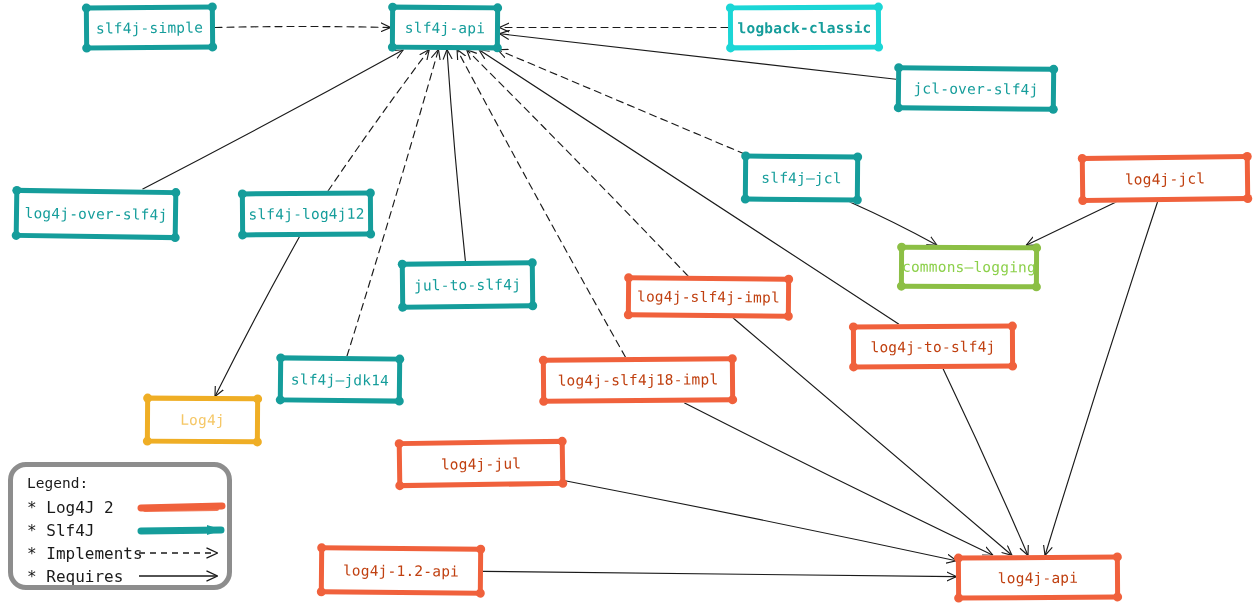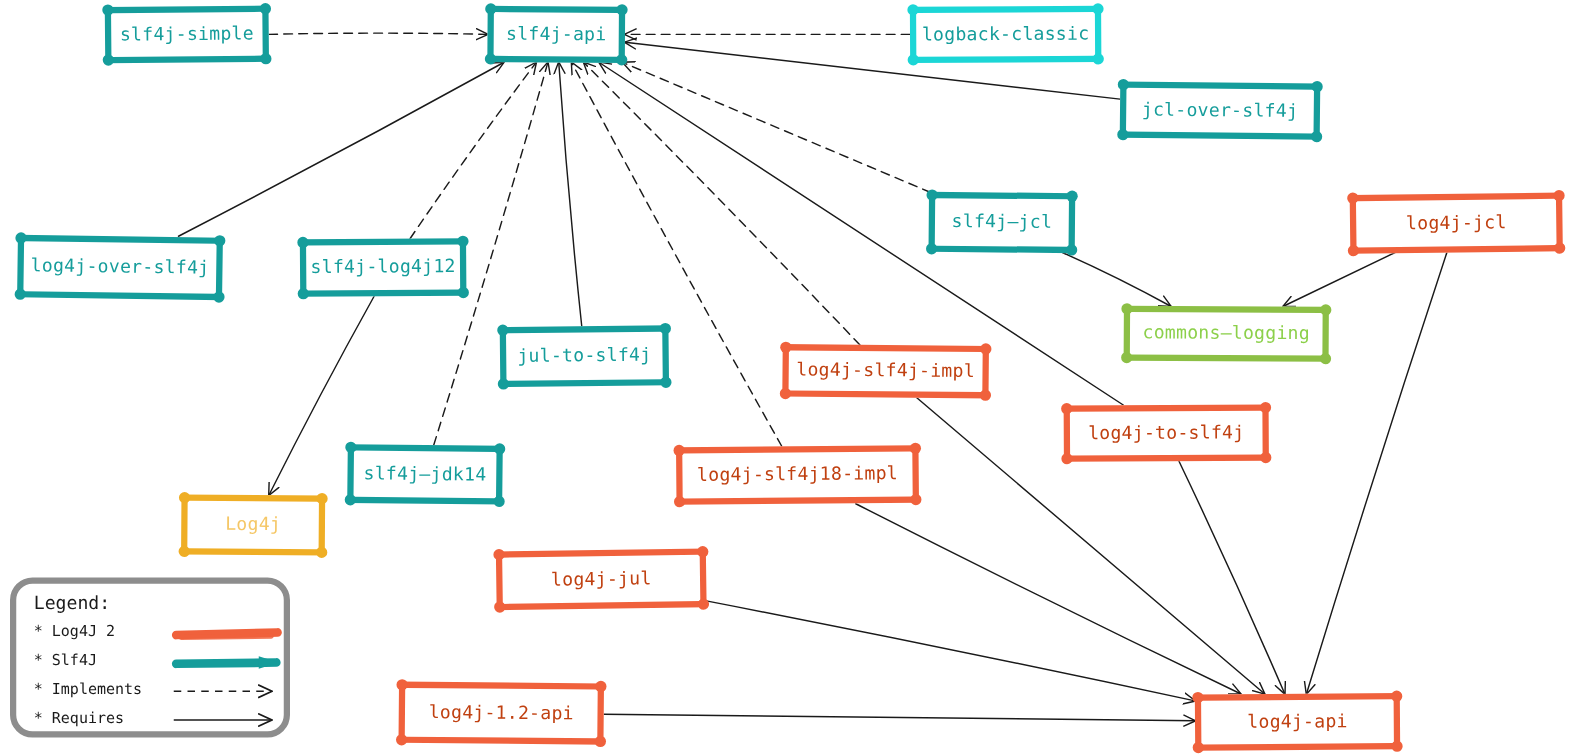--- a/index.html
+++ b/index.html
@@ -58,21 +58,21 @@
     box-sizing: border-box;
     z-index: 6;
     font-family: "DejaVu Sans Mono", "Liberation Mono", monospace;
   }
   #legend .lg-title {
     position: absolute; left: 14px; top: 8px;
     font-size: 14.5px; color: #1a1a1a;
   }
   #legend .lg-row {
     position: absolute; left: 14px;
-    font-size: 12px; color: #1a1a1a;
+    font-size: 16px; color: #1a1a1a;
     white-space: nowrap;
   }
   #legend .lg-row.r1 { top: 31px; }
   #legend .lg-row.r2 { top: 54px; }
   #legend .lg-row.r3 { top: 77px; }
   #legend .lg-row.r4 { top: 100px; }
   #legend svg.lg-swatch {
     position: absolute;
     left: 124px;
     width: 90px; height: 20px;
@@ -128,21 +128,21 @@
         <span class="nub" style="background: rgb(21, 157, 155); left: -7px; bottom: -7px;"></span>
         <span class="nub" style="background: rgb(21, 157, 155); right: -7px; bottom: -7px;"></span>
       </div>
       <div class="node" style="left: 390px; top: 5px; width: 110px; height: 45px; border-color: rgb(21, 157, 155); color: rgb(21, 157, 155); transform: rotate(0.4deg);">
         <span class="label">slf4j-api</span>
         <span class="nub" style="background: rgb(21, 157, 155); left: -7px; top: -7px;"></span>
         <span class="nub" style="background: rgb(21, 157, 155); right: -7px; top: -7px;"></span>
         <span class="nub" style="background: rgb(21, 157, 155); left: -7px; bottom: -7px;"></span>
         <span class="nub" style="background: rgb(21, 157, 155); right: -7px; bottom: -7px;"></span>
       </div>
-      <div class="node" style="left: 728px; top: 5px; width: 153px; height: 45px; border-color: rgb(27, 214, 214); color: rgb(21, 157, 155); transform: rotate(-0.3deg);">
+      <div class="node" style="left: 728px; top: 5px; width: 153px; height: 45px; border-color: rgb(27, 214, 214); color: rgb(21, 157, 155); transform: rotate(-0.3deg); font-weight: bold;">
         <span class="label">logback-classic</span>
         <span class="nub" style="background: rgb(27, 214, 214); left: -7px; top: -7px;"></span>
         <span class="nub" style="background: rgb(27, 214, 214); right: -7px; top: -7px;"></span>
         <span class="nub" style="background: rgb(27, 214, 214); left: -7px; bottom: -7px;"></span>
         <span class="nub" style="background: rgb(27, 214, 214); right: -7px; bottom: -7px;"></span>
       </div>
       <div class="node" style="left: 896px; top: 66px; width: 160px; height: 45px; border-color: rgb(21, 157, 155); color: rgb(21, 157, 155); transform: rotate(0.6deg);">
         <span class="label">jcl-over-slf4j</span>
         <span class="nub" style="background: rgb(21, 157, 155); left: -7px; top: -7px;"></span>
         <span class="nub" style="background: rgb(21, 157, 155); right: -7px; top: -7px;"></span>
@@ -170,21 +170,21 @@
         <span class="nub" style="background: rgb(21, 157, 155); left: -7px; bottom: -7px;"></span>
         <span class="nub" style="background: rgb(21, 157, 155); right: -7px; bottom: -7px;"></span>
       </div>
       <div class="node" style="left: 240px; top: 191px; width: 133px; height: 46px; border-color: rgb(21, 157, 155); color: rgb(21, 157, 155); transform: rotate(-0.4deg);">
         <span class="label">slf4j-log4j12</span>
         <span class="nub" style="background: rgb(21, 157, 155); left: -7px; top: -7px;"></span>
         <span class="nub" style="background: rgb(21, 157, 155); right: -7px; top: -7px;"></span>
         <span class="nub" style="background: rgb(21, 157, 155); left: -7px; bottom: -7px;"></span>
         <span class="nub" style="background: rgb(21, 157, 155); right: -7px; bottom: -7px;"></span>
       </div>
-      <div class="node" style="left: 899px; top: 245px; width: 164px; height: 44px; border-color: rgb(140, 191, 69); color: rgb(140, 208, 74); transform: rotate(0.3deg);">
+      <div class="node" style="left: 899px; top: 245px; width: 140px; height: 44px; border-color: rgb(140, 191, 69); color: rgb(140, 208, 74); transform: rotate(0.3deg);">
         <span class="label">commons–logging</span>
         <span class="nub" style="background: rgb(140, 191, 69); left: -7px; top: -7px;"></span>
         <span class="nub" style="background: rgb(140, 191, 69); right: -7px; top: -7px;"></span>
         <span class="nub" style="background: rgb(140, 191, 69); left: -7px; bottom: -7px;"></span>
         <span class="nub" style="background: rgb(140, 191, 69); right: -7px; bottom: -7px;"></span>
       </div>
       <div class="node" style="left: 400px; top: 261px; width: 135px; height: 48px; border-color: rgb(21, 157, 155); color: rgb(21, 157, 155); transform: rotate(-0.6deg);">
         <span class="label">jul-to-slf4j</span>
         <span class="nub" style="background: rgb(21, 157, 155); left: -7px; top: -7px;"></span>
         <span class="nub" style="background: rgb(21, 157, 155); right: -7px; top: -7px;"></span>

